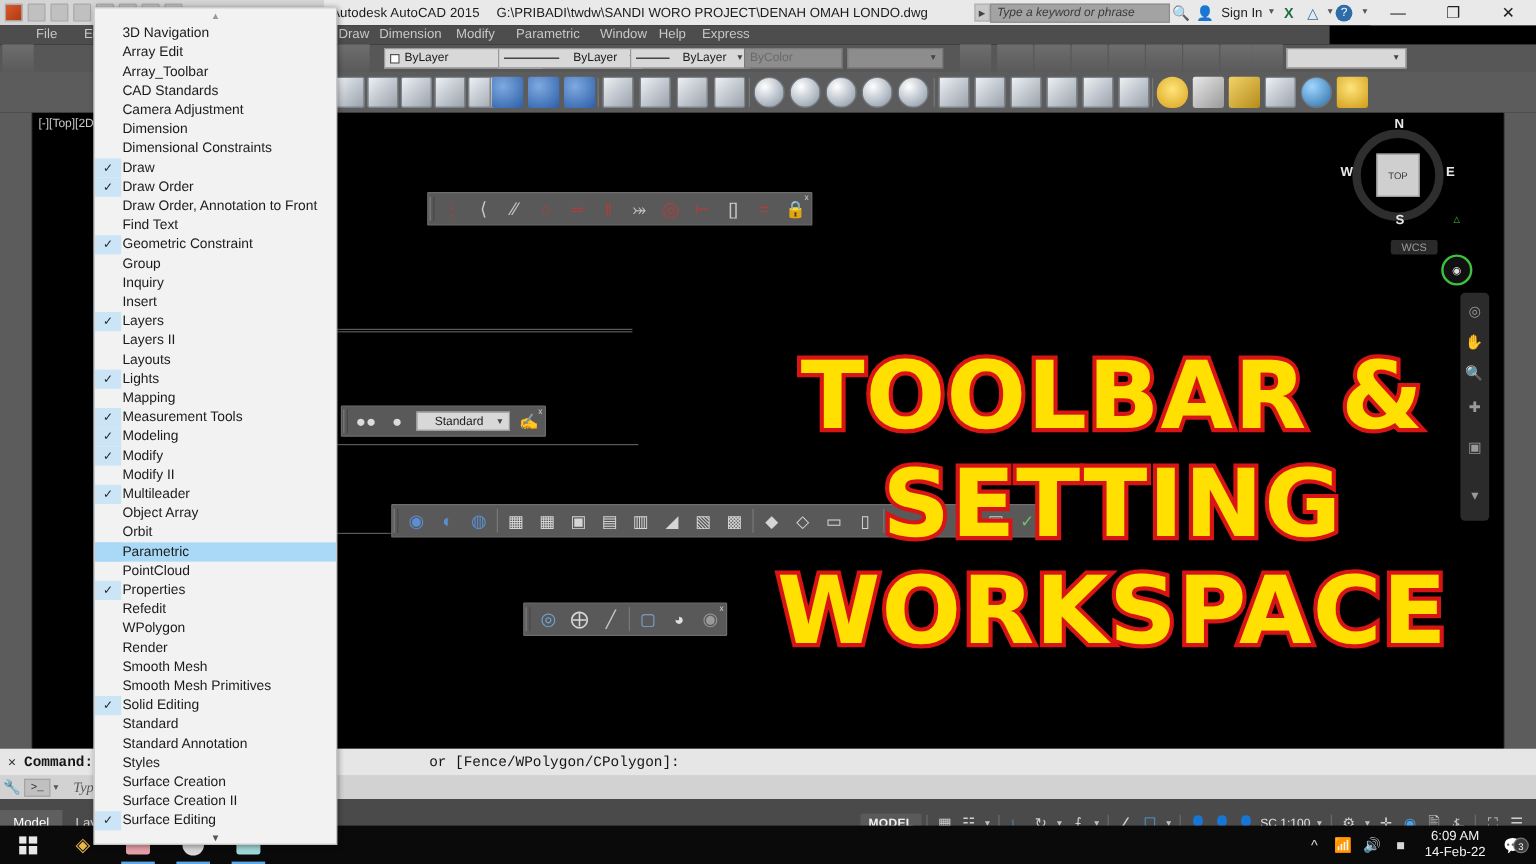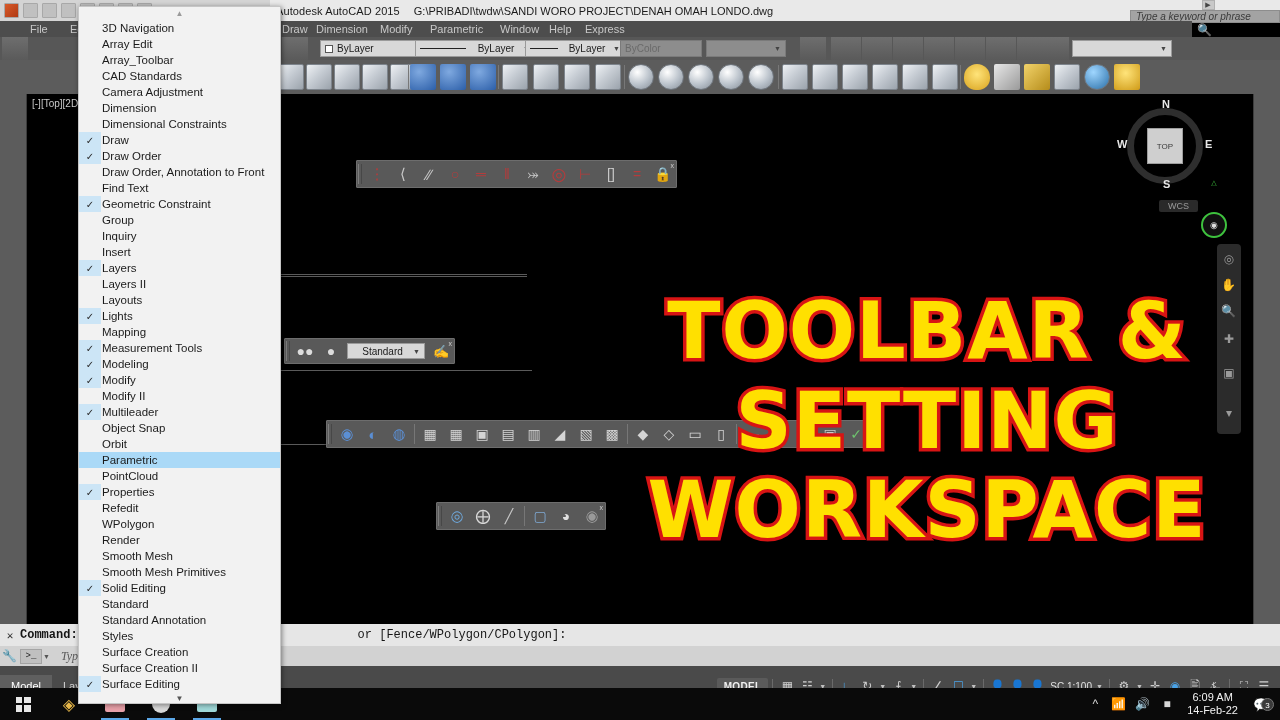--- a/index.html
+++ b/index.html
@@ -27,21 +27,21 @@
     border: 1px solid #a8a8a8; border-radius: 1px;
   }
   .title-text { margin-left: 6px; white-space: nowrap; letter-spacing: .1px; }
   .title-path { margin-left: 14px; white-space: nowrap; }
   .title-arrow {
     width: 13px; height: 15px; background: #c8c8c8; border: 1px solid #b0b0b0;
     display: flex; align-items: center; justify-content: center;
     font-size: 7px; color: #444; margin-left: 6px;
   }
   .title-right {
-    margin-left: auto; display: flex; align-items: center; height: 21px; flex-direction: column;
+    margin-left: auto; display: flex; align-items: center; height: 21px;
   }
   .infocenter {
     width: 150px; height: 16px; background: #a3a3a3;
     border: 1px solid #8d8d8d;
     font-size: 10px; font-style: italic; color: #3a3a3a;
     display: flex; align-items: center; padding-left: 5px;
   }
   .tb-ico { width: 20px; text-align: center; font-size: 12px; color: #333; }
   .tb-signin { font-size: 11px; color: #222; padding: 0 3px; }
   .tb-caret { font-size: 7px; color: #555; width: 9px; text-align: center; }
@@ -53,21 +53,21 @@
     display: flex; align-items: center; justify-content: center;
   }
   .wbtn {
     width: 46px; height: 21px; background: #e9e9e9;
     display: flex; align-items: center; justify-content: center;
     font-size: 13px; color: #222;
   }
 
   
   .menubar {
-    position: absolute; top: 21px; left: 0; width: 1192px; height: 16px;
+    position: absolute; top: 21px; left: 0; width: 1108px; height: 16px;
     background: #4d4d4d;
   }
   .menubar .mi {
     position: absolute; top: 0; font-size: 11px; color: #c8c8c8;
     line-height: 16px; white-space: nowrap;
   }
 
   
   .proprow {
     position: absolute; top: 37px; left: 0; width: 1280px; height: 23px;
@@ -864,21 +864,21 @@
         <div class="dd-item">
           <span class="chk"></span>
           <span class="lbl">Modify II</span>
         </div>
         <div class="dd-item checked">
           <span class="chk">✓</span>
           <span class="lbl">Multileader</span>
         </div>
         <div class="dd-item">
           <span class="chk"></span>
-          <span class="lbl">Object Snap</span>
+          <span class="lbl">Object Array</span>
         </div>
         <div class="dd-item">
           <span class="chk"></span>
           <span class="lbl">Orbit</span>
         </div>
         <div class="dd-item sel">
           <span class="chk"></span>
           <span class="lbl">Parametric</span>
         </div>
         <div class="dd-item">

